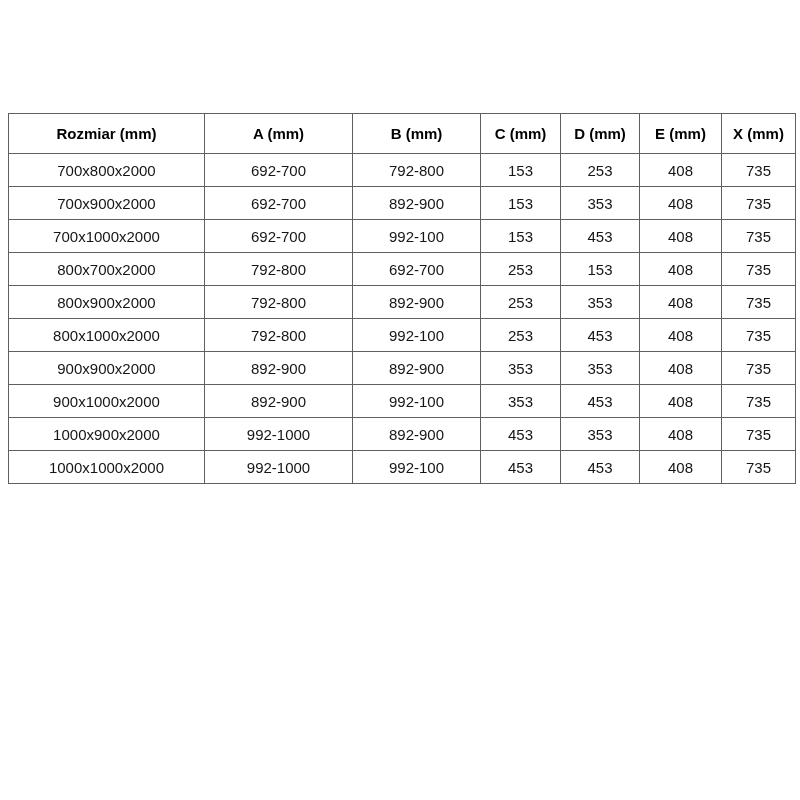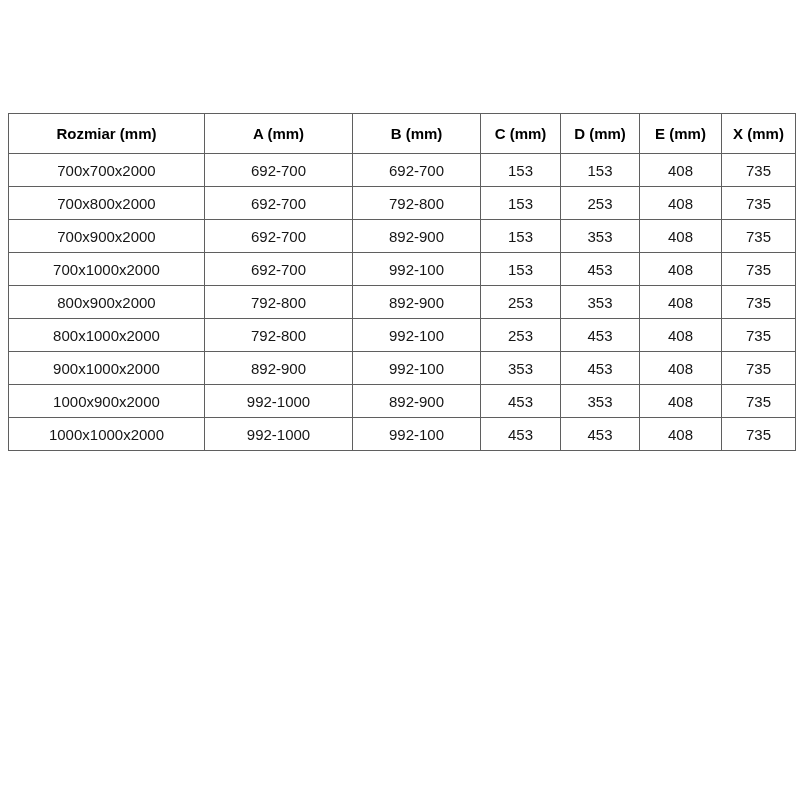--- a/index.html
+++ b/index.html
@@ -78,29 +78,20 @@
           <th>A (mm)</th>
           <th>B (mm)</th>
           <th>C (mm)</th>
           <th>D (mm)</th>
           <th>E (mm)</th>
           <th>X (mm)</th>
         </tr>
     </thead>
     <tbody id="table-body">
         <tr>
-          <td>700x700x2000</td>
-          <td>692-700</td>
-          <td>692-700</td>
-          <td>153</td>
-          <td>153</td>
-          <td>408</td>
-          <td>735</td>
-        </tr>
-        <tr>
           <td>700x800x2000</td>
           <td>692-700</td>
           <td>792-800</td>
           <td>153</td>
           <td>253</td>
           <td>408</td>
           <td>735</td>
         </tr>
         <tr>
           <td>700x900x2000</td>
@@ -114,34 +105,52 @@
         <tr>
           <td>700x1000x2000</td>
           <td>692-700</td>
           <td>992-100</td>
           <td>153</td>
           <td>453</td>
           <td>408</td>
           <td>735</td>
         </tr>
         <tr>
+          <td>800x700x2000</td>
+          <td>792-800</td>
+          <td>692-700</td>
+          <td>253</td>
+          <td>153</td>
+          <td>408</td>
+          <td>735</td>
+        </tr>
+        <tr>
           <td>800x900x2000</td>
           <td>792-800</td>
           <td>892-900</td>
           <td>253</td>
           <td>353</td>
           <td>408</td>
           <td>735</td>
         </tr>
         <tr>
           <td>800x1000x2000</td>
           <td>792-800</td>
           <td>992-100</td>
           <td>253</td>
           <td>453</td>
+          <td>408</td>
+          <td>735</td>
+        </tr>
+        <tr>
+          <td>900x900x2000</td>
+          <td>892-900</td>
+          <td>892-900</td>
+          <td>353</td>
+          <td>353</td>
           <td>408</td>
           <td>735</td>
         </tr>
         <tr>
           <td>900x1000x2000</td>
           <td>892-900</td>
           <td>992-100</td>
           <td>353</td>
           <td>453</td>
           <td>408</td>

